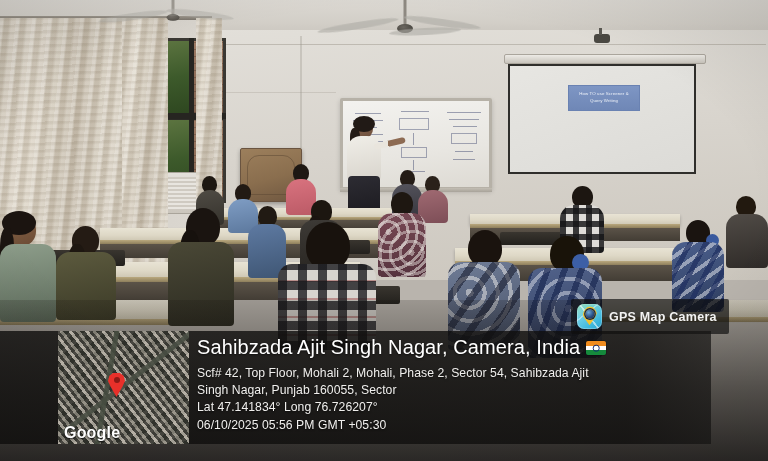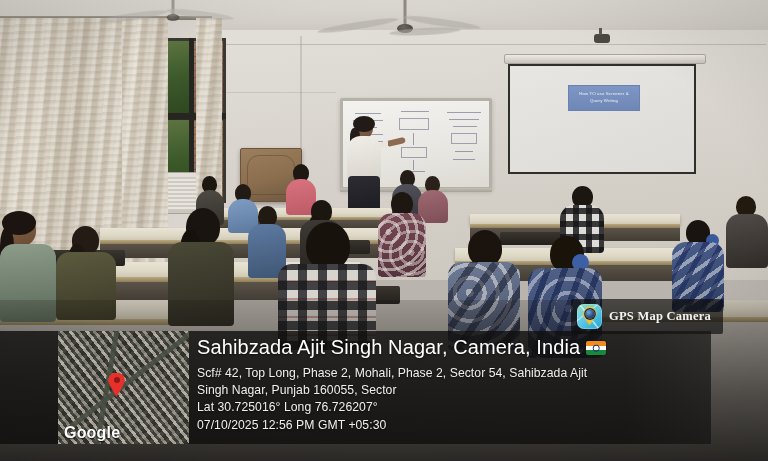--- a/index.html
+++ b/index.html
@@ -258,21 +258,21 @@
   .gps-icon .lens{
     position:absolute; left:50%; top:40%;
     transform:translate(-50%,-50%);
     width:9px; height:9px; border-radius:50%;
     background:radial-gradient(circle at 35% 32%,#6ea9d8 0%,#2b4f86 55%,#16233f 100%);
     box-shadow:0 0 0 1.4px #1a2742;
   }
   .gps-badge-label {
     color:#f2f2f2; font-size:12.5px; font-weight:bold;
     letter-spacing:.25px; white-space:nowrap;
-    font-family:Liberation Serif, serif;
+    font-family:Liberation Sans, sans-serif;
   }
 
   
   .loc-band {
     position:absolute; left:0; top:331px; width:711px; height:113px;
     background:linear-gradient(90deg, rgba(14,13,12,.80) 0%, rgba(16,15,14,.80) 88%, rgba(20,19,18,.70) 100%);
   }
   .loc-map {
     position:absolute; left:58px; top:331px; width:131px; height:113px;
     overflow:hidden;
@@ -606,20 +606,20 @@
     <div class="road2"></div>
     <div class="pin"></div>
     <div class="gwm">Google</div>
   </div>
 
   <div class="loc-text">
     <div class="loc-title">
       <span>Sahibzada Ajit Singh Nagar, Camera, India</span><span class="flag"></span>
     </div>
     <div class="loc-lines">
-      <div class="loc-line">Scf# 42, Top Long, Phase 2, Mohali, Phase 2, Sector 54, Sahibzada Ajit</div>
+      <div class="loc-line">Scf# 42, Top Floor, Mohali 2, Mohali, Phase 2, Sector 54, Sahibzada Ajit</div>
       <div class="loc-line">Singh Nagar, Punjab 160055, Sector</div>
-      <div class="loc-line">Lat 30.725016° Long 76.726207°</div>
-      <div class="loc-line">07/10/2025 12:56 PM GMT +05:30</div>
+      <div class="loc-line">Lat 47.141834° Long 76.726207°</div>
+      <div class="loc-line">06/10/2025 05:56 PM GMT +05:30</div>
     </div>
   </div>
 
 </div>
 
 </body></html>

